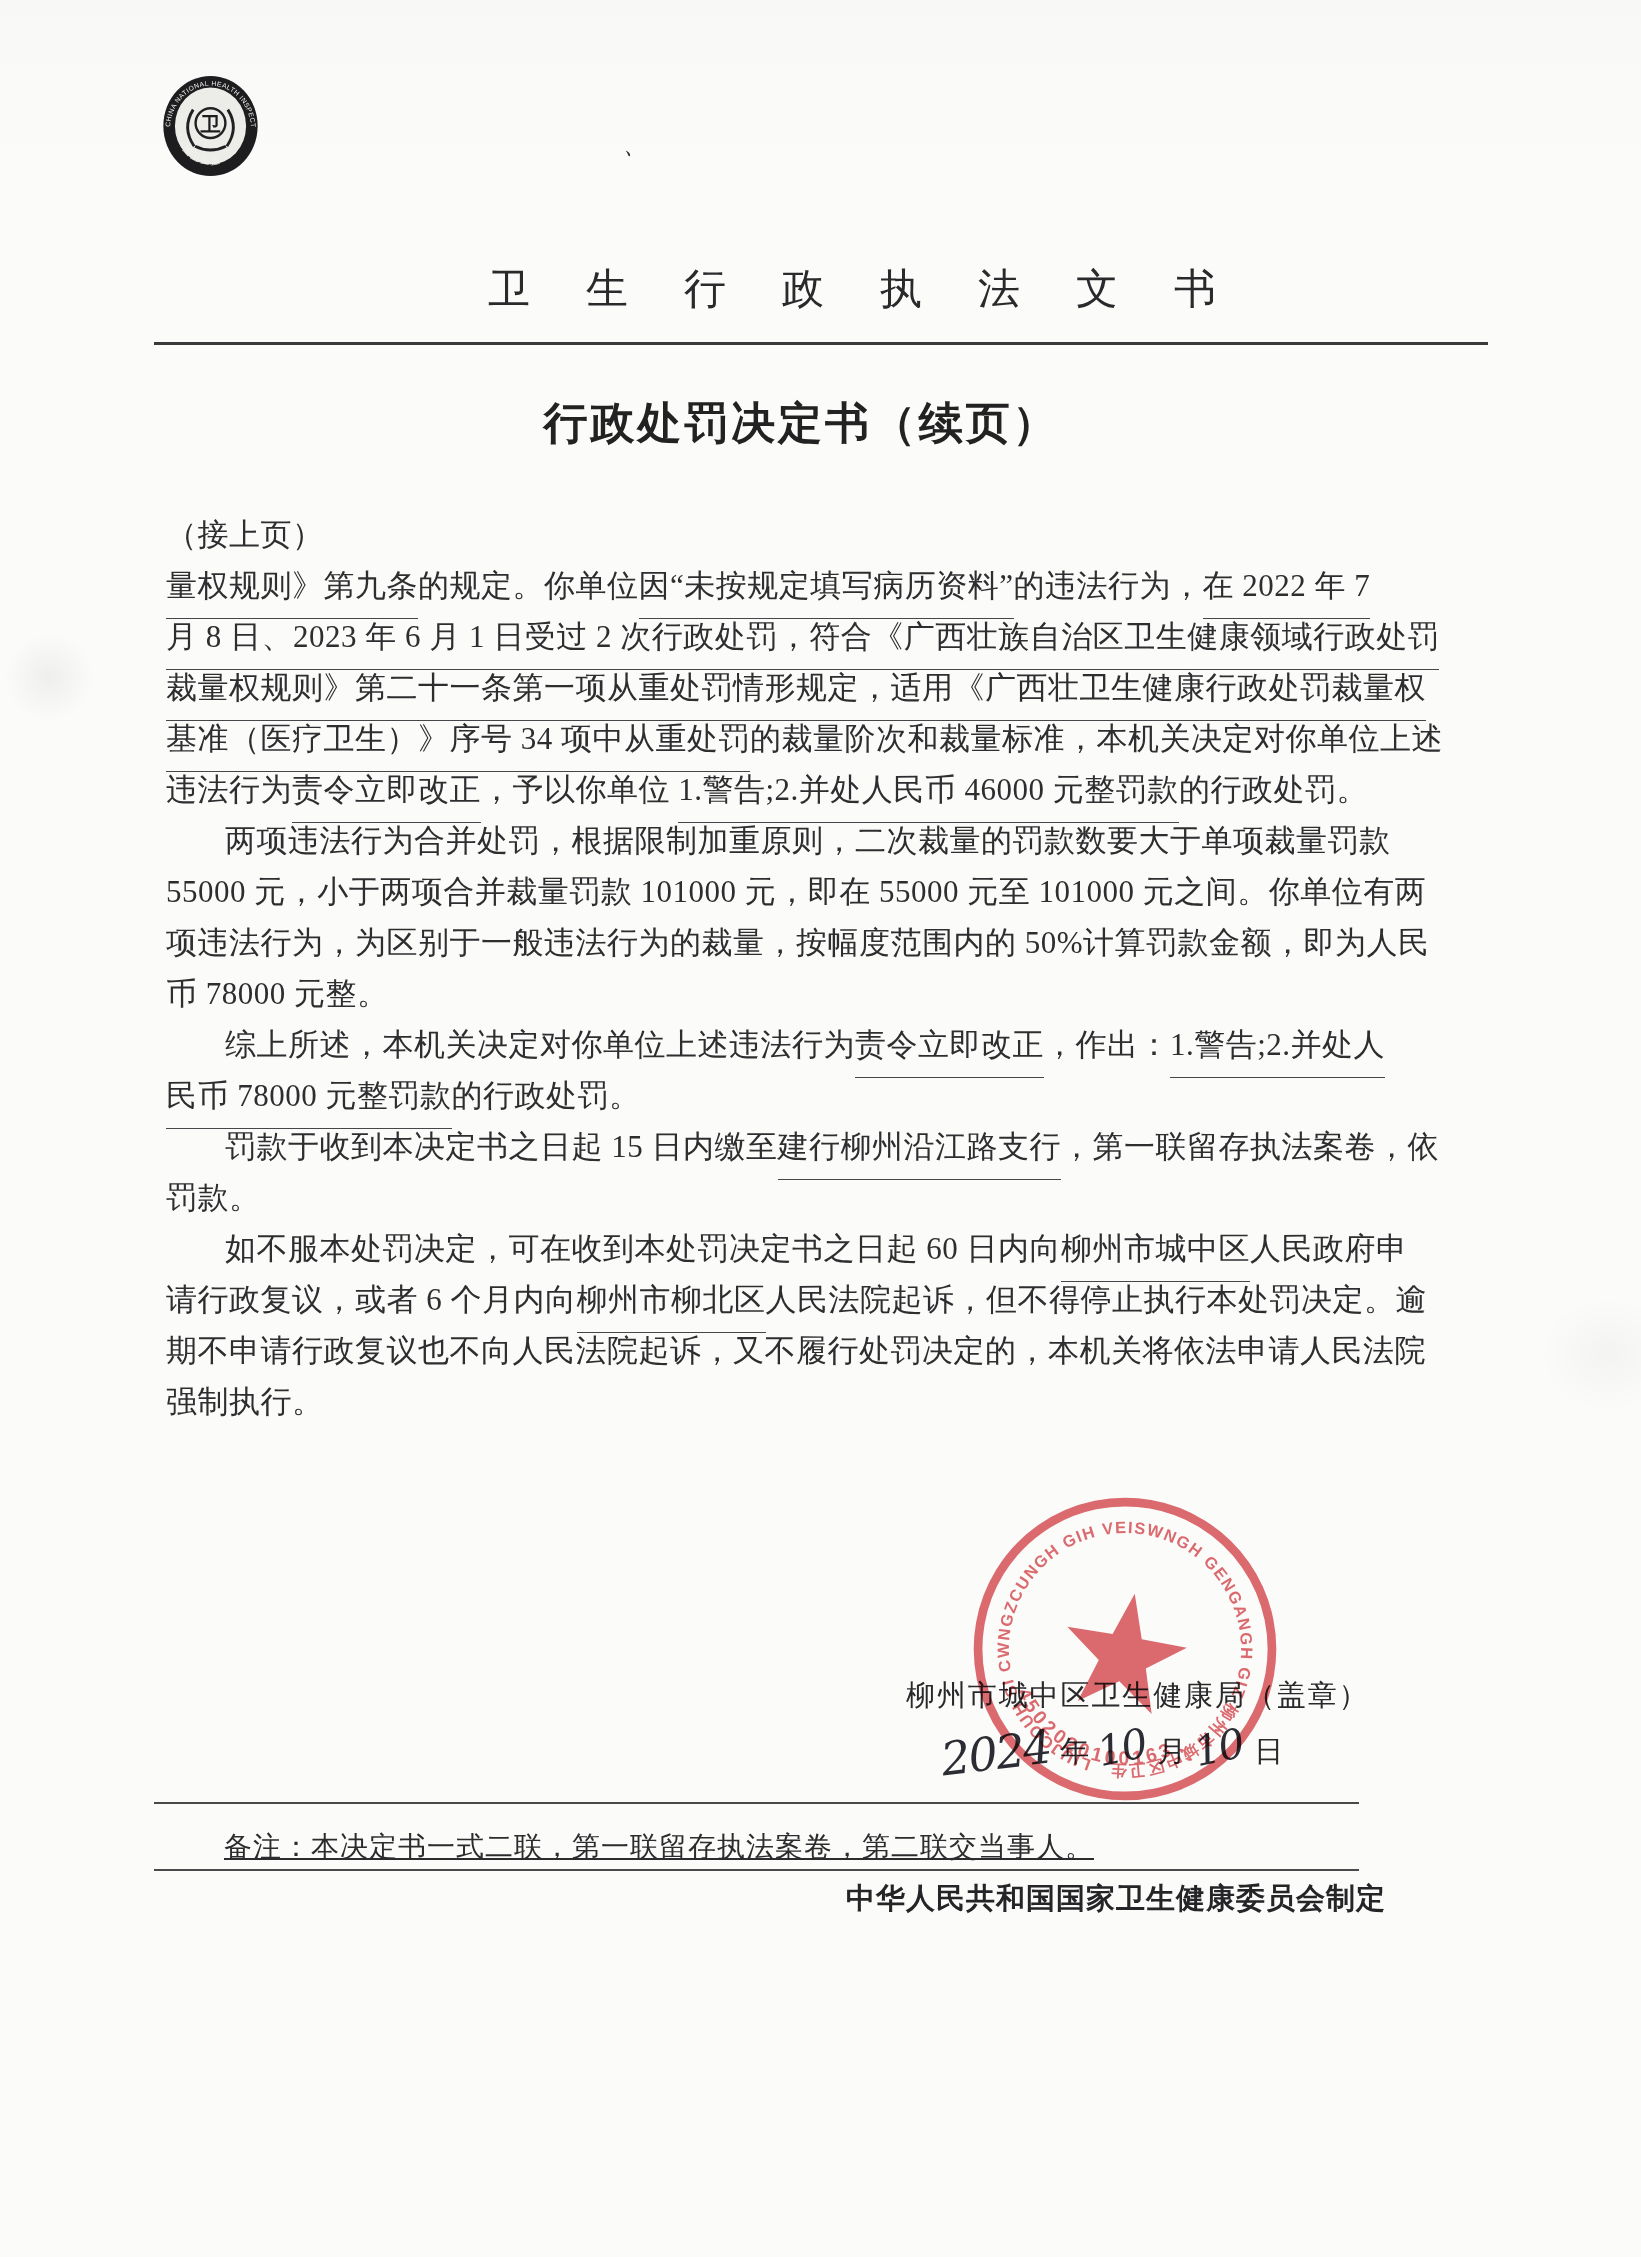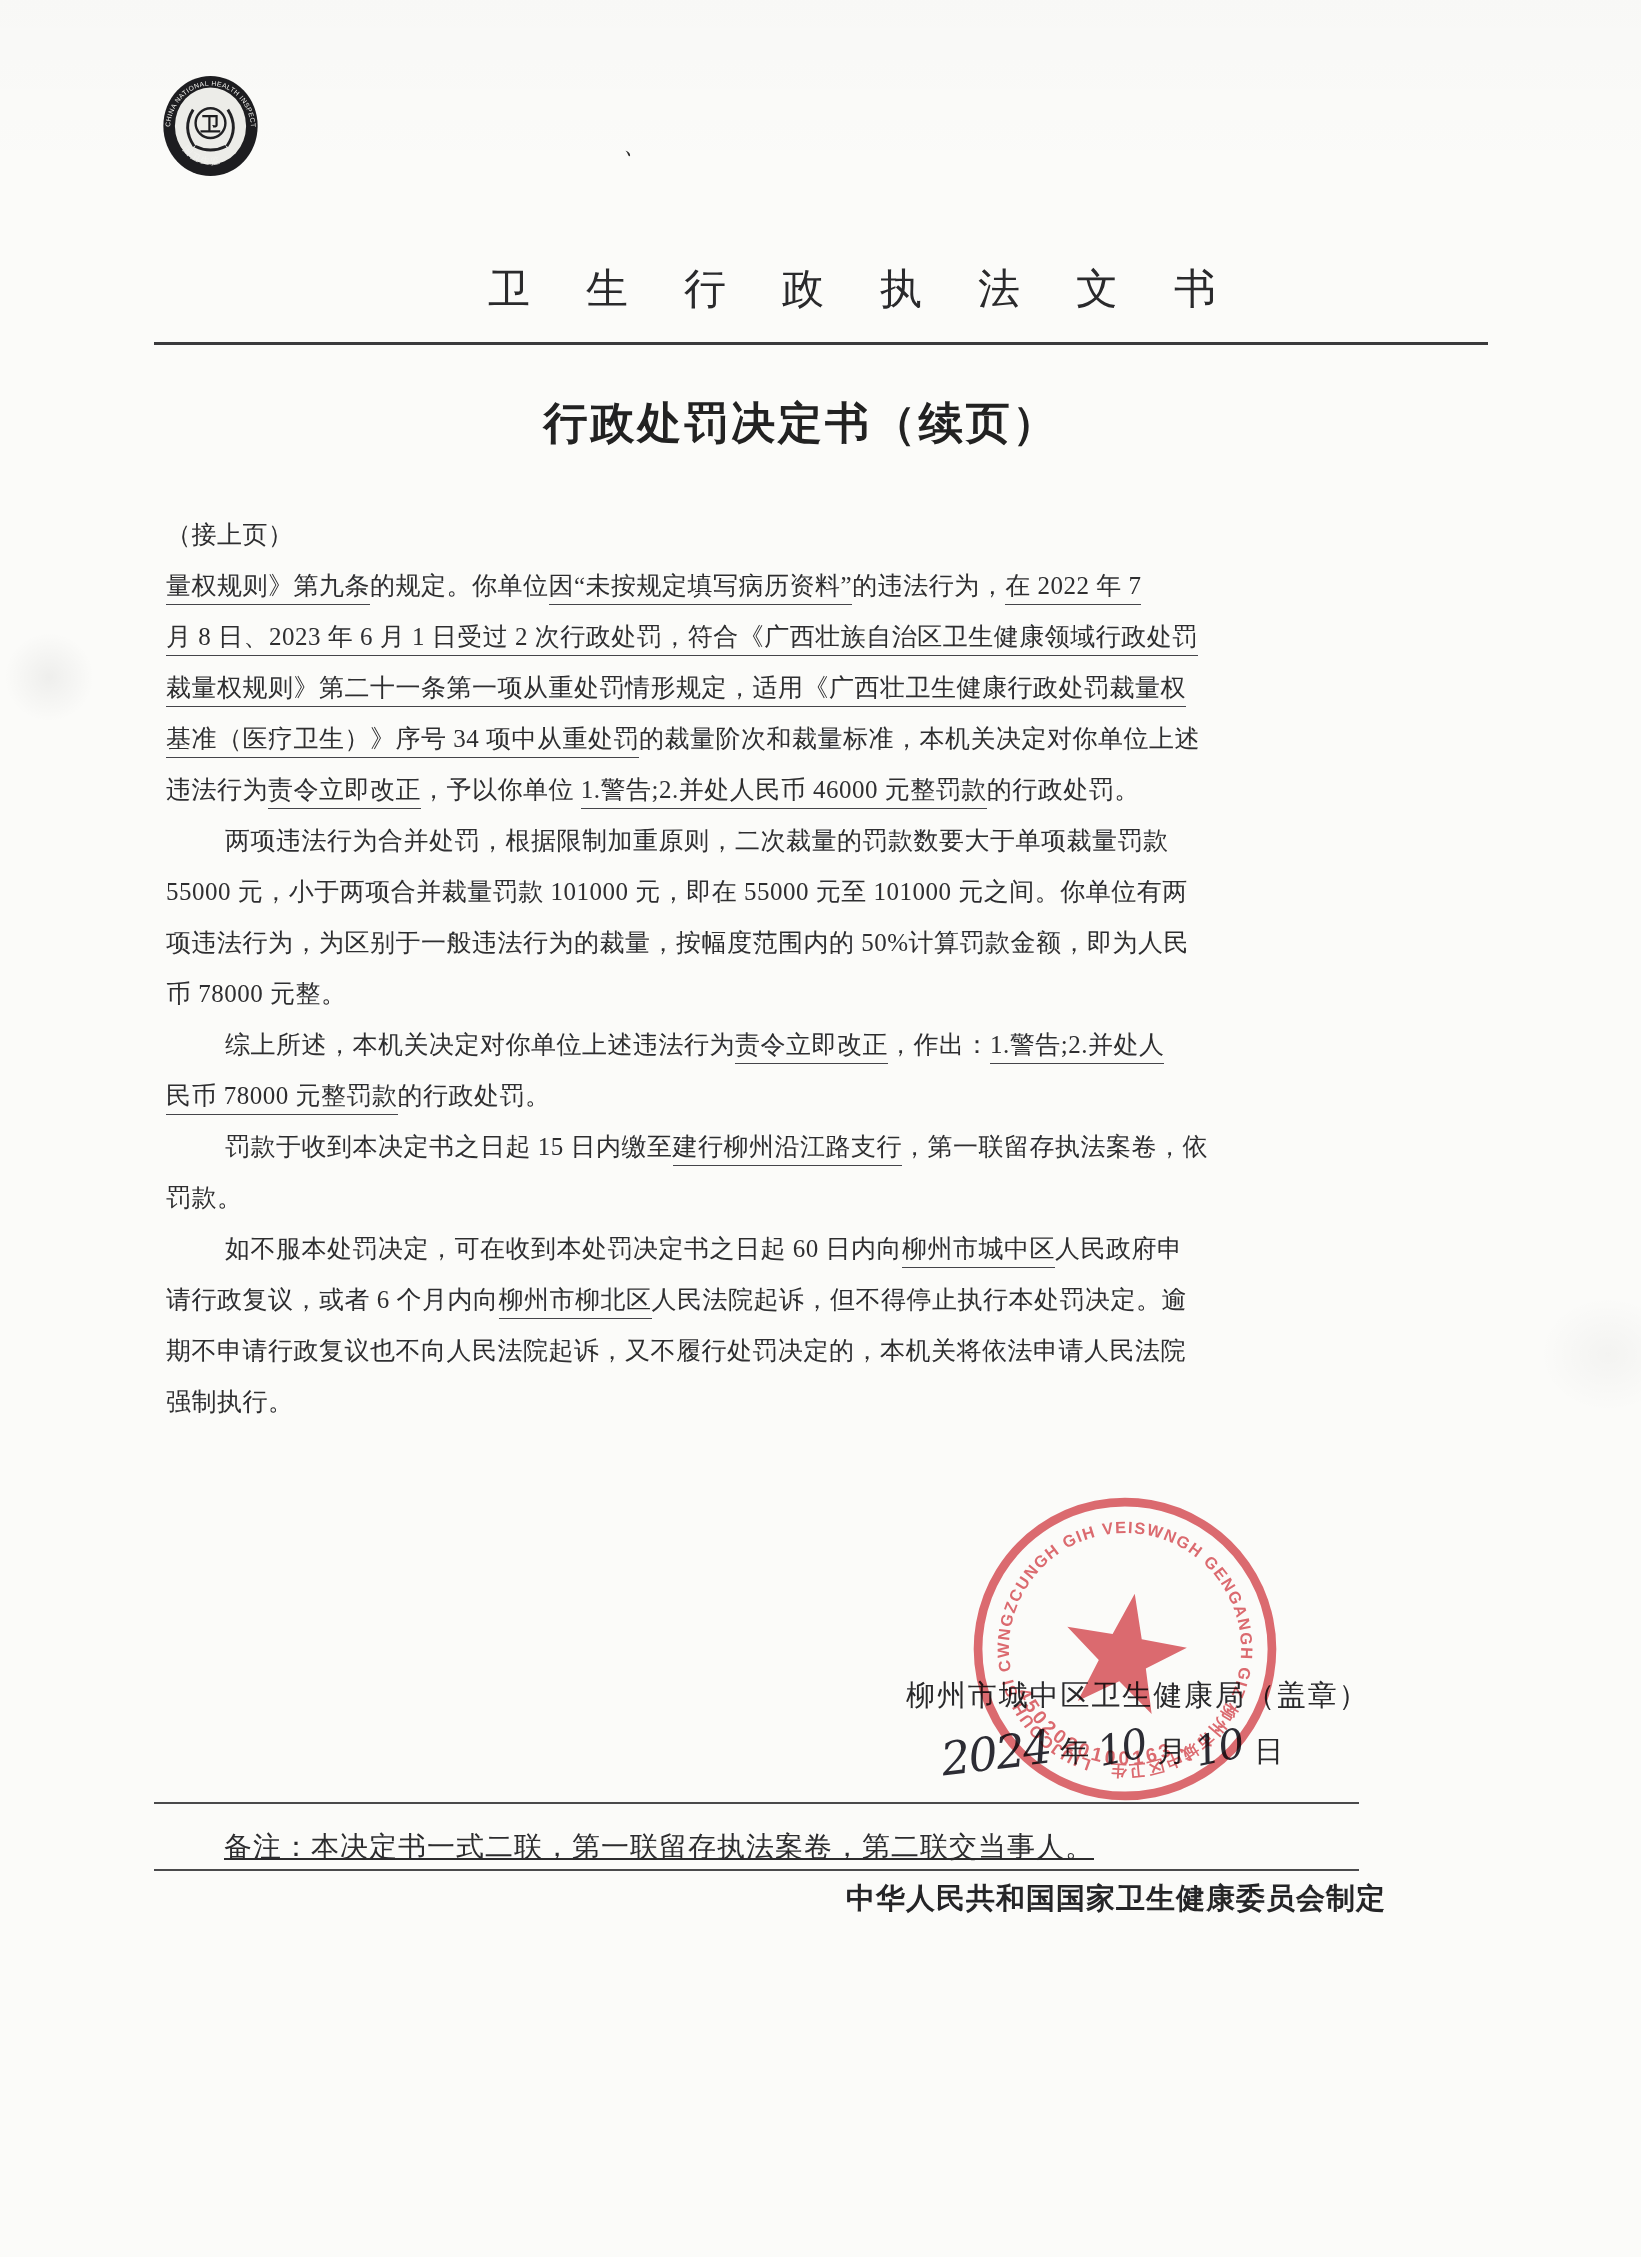--- a/index.html
+++ b/index.html
@@ -27,23 +27,23 @@
   .doc-title{
     position:absolute;left:0;top:394px;width:1603px;text-align:center;
     font-size:44px;font-weight:700;letter-spacing:2.9px;color:#222;
     font-family:"Liberation Sans","DejaVu Sans",sans-serif;
   }
   .doc-no{
     position:absolute;right:253px;top:479px;font-size:29px;color:#2c2c2e;
     letter-spacing:1px;white-space:nowrap;
   }
   .body-text{position:absolute;left:166px;top:509px;width:1149px;}
-  .bline{line-height:51px;font-size:25px;white-space:nowrap;letter-spacing:0.5px;}
+  .bline{line-height:51px;font-size:31px;white-space:nowrap;letter-spacing:0.5px;}
   .bline.ind{text-indent:59px;}
-  .ul{border-bottom:1.9px solid #45454a;padding-bottom:5px;margin-top:44px;}
+  .ul{border-bottom:1.9px solid #45454a;padding-bottom:15px;margin-top:44px;}
   .agency-line{position:absolute;left:906px;top:1676px;font-size:29px;letter-spacing:1.9px;
     white-space:nowrap;color:#29292b;}
   .date-line{position:absolute;left:941px;top:1726px;white-space:nowrap;color:#29292b;}
   .date-line .printed{font-size:29px;display:inline-block;margin:0 5.8px;vertical-align:7.7px;}
   .hand{
     display:inline-block;font-family:"DejaVu Serif",serif;font-style:italic;
     font-size:46px;color:#2c2c34;transform:rotate(-7deg);letter-spacing:-1.9px;
   }
   .hand.small{font-size:41px;transform:rotate(-12deg) translateY(-7.7px);}
   .seal{position:absolute;left:951px;top:1475px;width:348px;height:348px;

